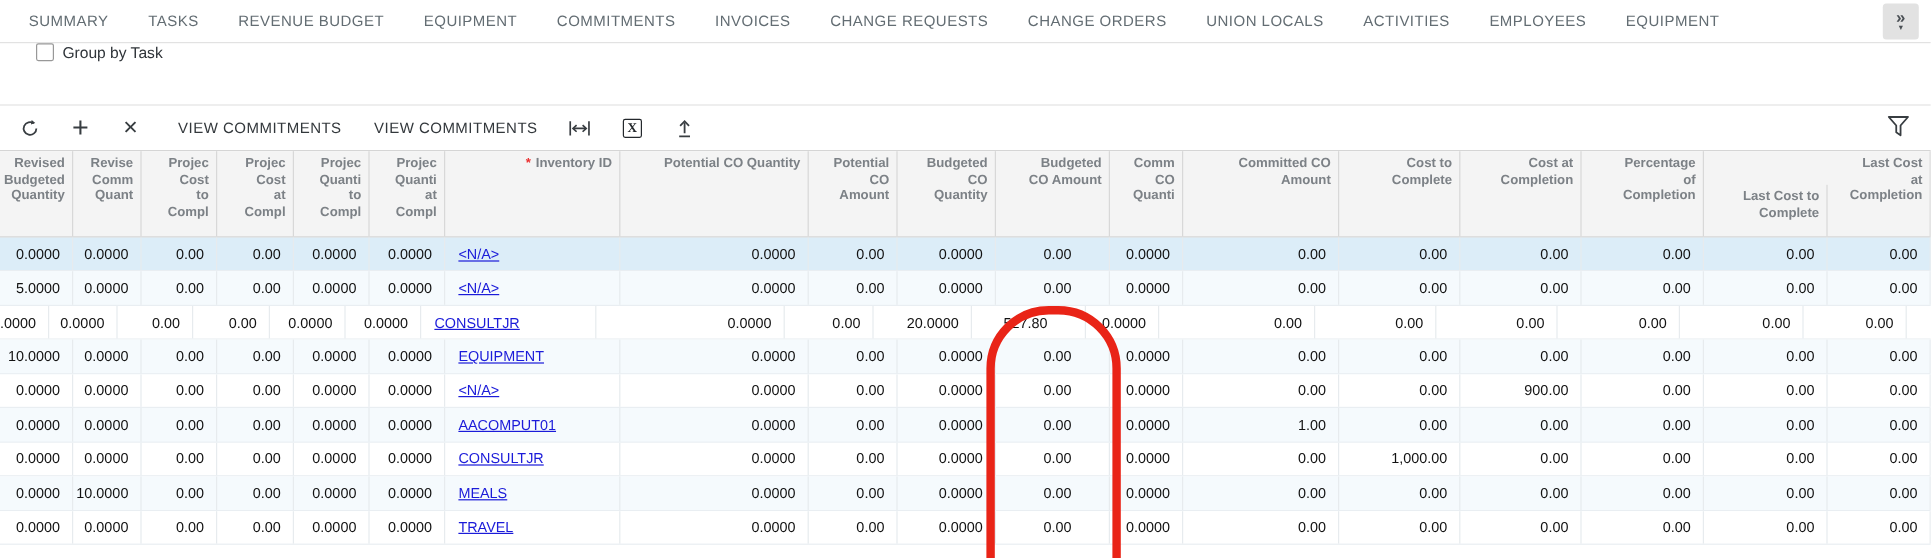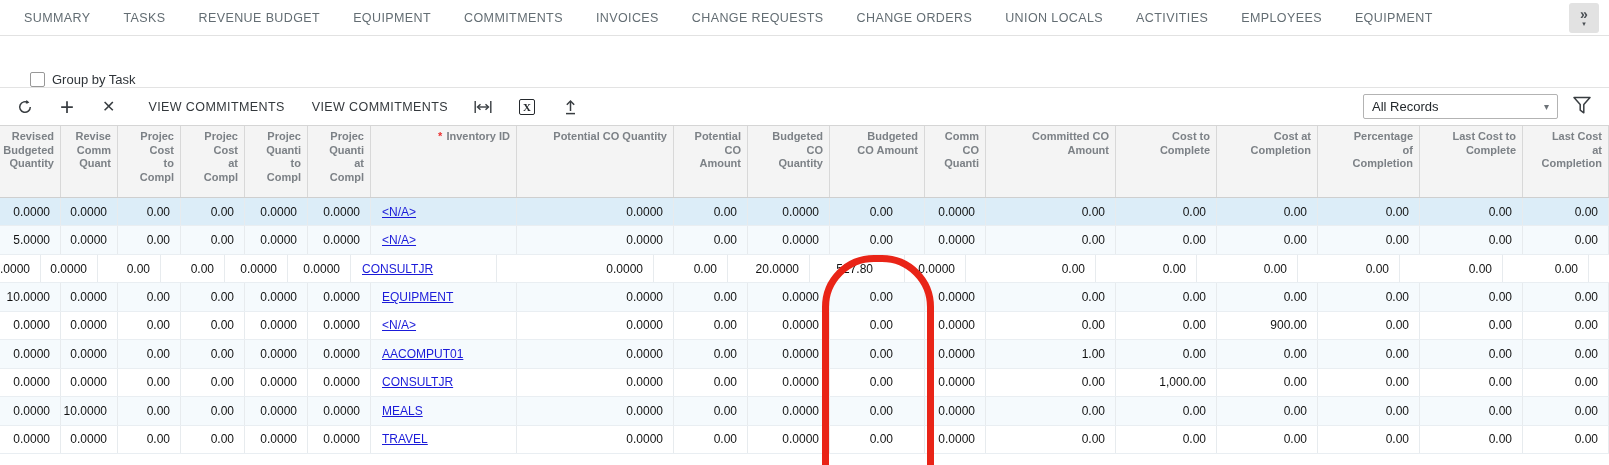--- a/index.html
+++ b/index.html
@@ -29,21 +29,21 @@
     border:6px solid #e92417; border-radius:17px; pointer-events:none; z-index:6;
   }
   .tab-overflow {
     margin-left:auto; align-self:center; width:30px; height:30px;
     background:#e2e2e2; border-radius:3px; display:flex; flex-direction:column;
     align-items:center; justify-content:center; cursor:pointer; color:#4a4f54;
   }
   .tab-overflow .chev { font-size:14px; line-height:12px; font-weight:bold; }
   .tab-overflow .tri  { font-size:7px; line-height:7px; }
   
-  .group-row { height:51px; display:flex; align-items:flex-end; padding-left:30px; }
+  .group-row { height:51px; display:flex; align-items:flex-start; padding-left:30px; }
   .checkbox {
     width:15px; height:15px; border:1px solid #989898; border-radius:2px;
     background:#fff; margin-right:7px; flex:0 0 auto;
   }
   .group-label { font-size:13px; color:#2f3439; }
   
   .toolbar {
     position:relative; height:38px; border-top:1px solid #e3e3e3;
     display:flex; align-items:center; padding-left:17px;
   }
@@ -158,24 +158,20 @@
   <span class="tb-icon tb-upload">
     <span>
       <svg width="15" height="16" viewBox="0 0 15 16">
         <path d="M7.5 12 V3" stroke="#383d41" stroke-width="1.5"></path>
         <path d="M3.8 5.8 L7.5 2 L11.2 5.8" fill="none" stroke="#383d41" stroke-width="1.5"></path>
         <path d="M3 14.6 H12" stroke="#383d41" stroke-width="1.5"></path>
       </svg>
     </span>
   </span>
 
-  <div class="records-select">
-    <span class="val">All Records</span>
-    <span class="caret">▾</span>
-  </div>
   <span class="filter-btn">
     <span>
       <svg width="20" height="19" viewBox="0 0 20 19">
         <path d="M2 1.5 H18 L11.8 8.6 V16.8 L8.2 14.2 V8.6 Z" fill="none" stroke="#383d41" stroke-width="1.5" stroke-linejoin="round"></path>
       </svg>
     </span>
   </span>
 </div>
 
 <div class="grid">
@@ -247,21 +243,21 @@
       </div>
       <div class="hcell" style="width: 101px;">
         <div>Cost at</div>
         <div>Completion</div>
       </div>
       <div class="hcell" style="width: 102px;">
         <div>Percentage</div>
         <div>of</div>
         <div>Completion</div>
       </div>
-      <div class="hcell" style="width: 103px;">
+      <div class="hcell" style="width: 103px; margin-top: 28px;">
         <div>Last Cost to</div>
         <div>Complete</div>
       </div>
       <div class="hcell" style="width: 86px;">
         <div>Last Cost</div>
         <div>at</div>
         <div>Completion</div>
       </div>
     </div>
   <div>

